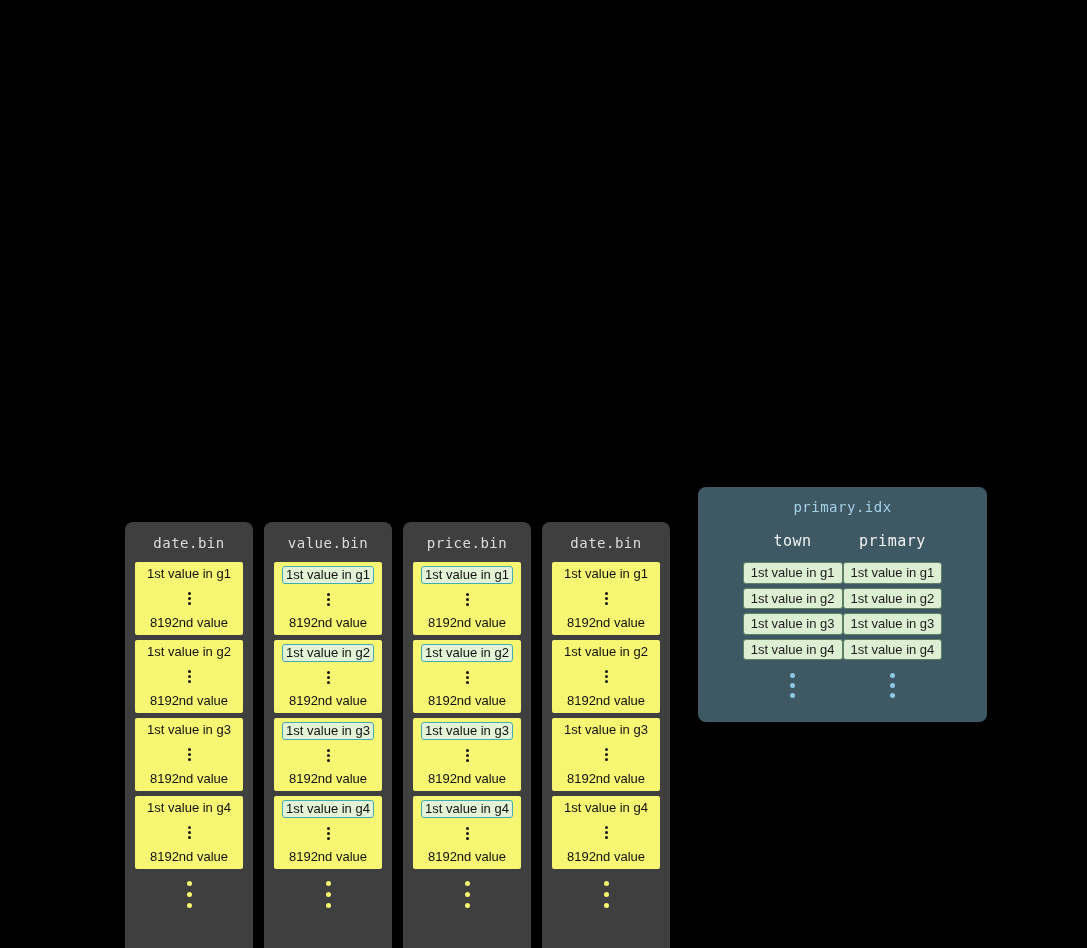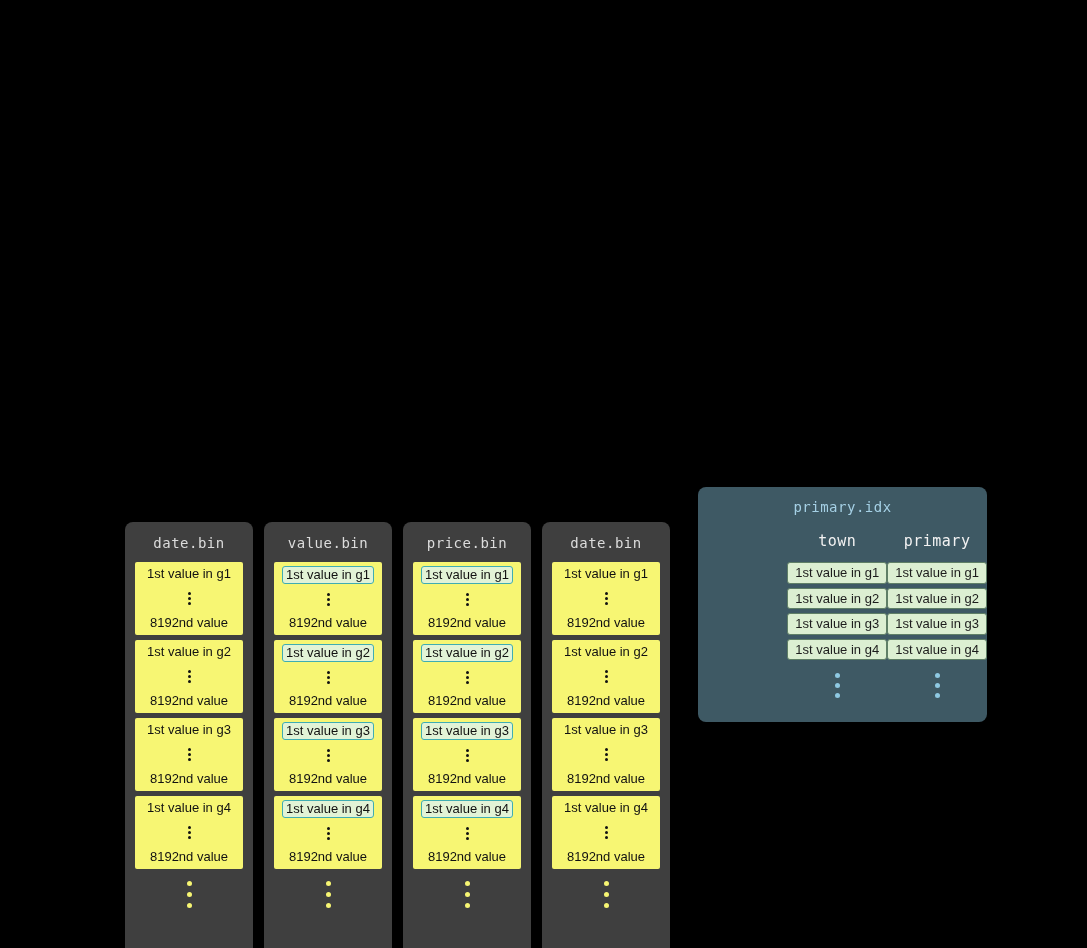--- a/index.html
+++ b/index.html
@@ -35,21 +35,21 @@
   .idx{
     position:absolute;left:698px;top:487px;width:289px;height:235px;
     background:#3e5964;border-radius:8px;box-sizing:border-box;
     display:flex;flex-direction:column;align-items:stretch;
     box-shadow:0 2px 6px rgba(0,0,0,.6);
   }
   .idx-title{
     font-family:"DejaVu Sans Mono",monospace;color:#a5d0e5;font-size:14px;
     text-align:center;margin-top:12px;letter-spacing:.5px;
   }
-  .idx-cols{display:flex;justify-content:flex-end;margin-top:17px;}
+  .idx-cols{display:flex;justify-content:center;margin-top:17px;}
   .idx-col{display:flex;flex-direction:column;align-items:center;}
   .idx-header{
     font-family:"DejaVu Sans Mono",monospace;color:#f2f2f2;font-size:15px;
     margin-bottom:12px;letter-spacing:.5px;
   }
   .idx-entry{
     background:#dcefd2;border:1px solid #5f7f66;border-radius:3px;
     font-size:13px;color:#1c1c1c;padding:1px 7px;margin-bottom:4px;
     line-height:1.35;white-space:nowrap;
   }

